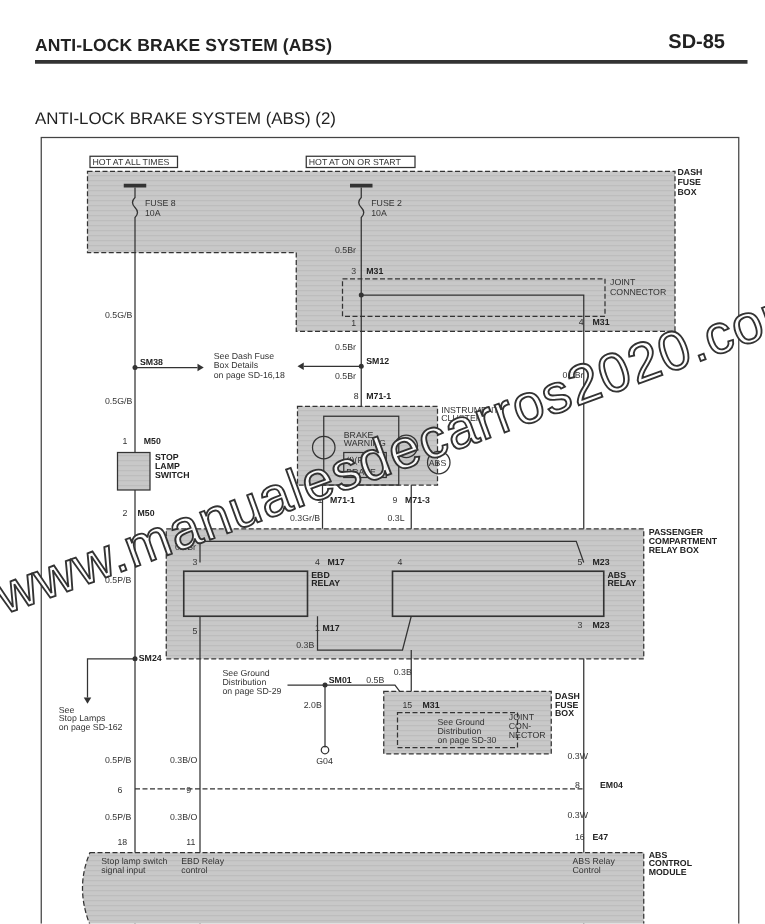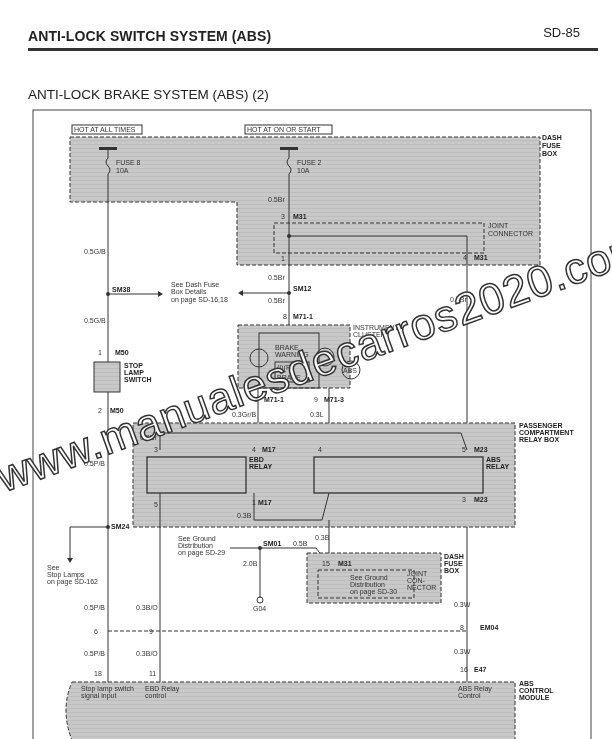--- a/index.html
+++ b/index.html
@@ -1,29 +1,29 @@
 <!DOCTYPE html>
 <html><head>
 <meta charset="utf-8">
 <style>
   html,body{margin:0;padding:0;background:#fff;}
   body{width:612px;height:739px;position:relative;overflow:hidden;font-family:"Liberation Sans",sans-serif;color:#222;}
   .hdr{position:absolute;left:28px;top:28px;font-weight:bold;font-size:14px;letter-spacing:0.1px;}
-  .pg{position:absolute;right:32px;top:25px;font-weight:normal;font-size:13px;}
+  .pg{position:absolute;right:32px;top:25px;font-weight:bold;font-size:16px;}
   .rule{position:absolute;left:28px;right:14px;top:48px;height:3px;background:#333;}
   .sub{position:absolute;left:28px;top:87px;font-weight:normal;font-size:13.5px;}
   svg{position:absolute;left:0;top:0;}
   .t{font-family:"Liberation Sans",sans-serif;font-size:7px;fill:#333;}
   .tb{font-family:"Liberation Sans",sans-serif;font-size:7px;fill:#222;font-weight:bold;}
   .wm{position:absolute;left:-10px;top:455px;font-family:"Liberation Sans",sans-serif;font-size:44px;color:rgba(255,255,255,0.9);-webkit-text-stroke:1.5px #333;transform:rotate(-20deg);transform-origin:0 0;white-space:nowrap;letter-spacing:1px;}
 </style>
 </head>
 <body>
 
-<div class="hdr">ANTI-LOCK SWITCH SYSTEM (ABS)</div>
+<div class="hdr">ANTI-LOCK BRAKE SYSTEM (ABS)</div>
 <div class="pg">SD-85</div>
 <div class="rule"></div>
 <div class="sub">ANTI-LOCK BRAKE SYSTEM (ABS) (2)</div>
 
 <svg width="612" height="739" viewBox="0 0 612 739">
   <defs>
     <pattern id="shade" width="4" height="4" patternUnits="userSpaceOnUse">
       <rect width="4" height="4" fill="#c8c8c8"></rect>
       <rect width="4" height="1" fill="#bdbdbd"></rect>
     </pattern>

